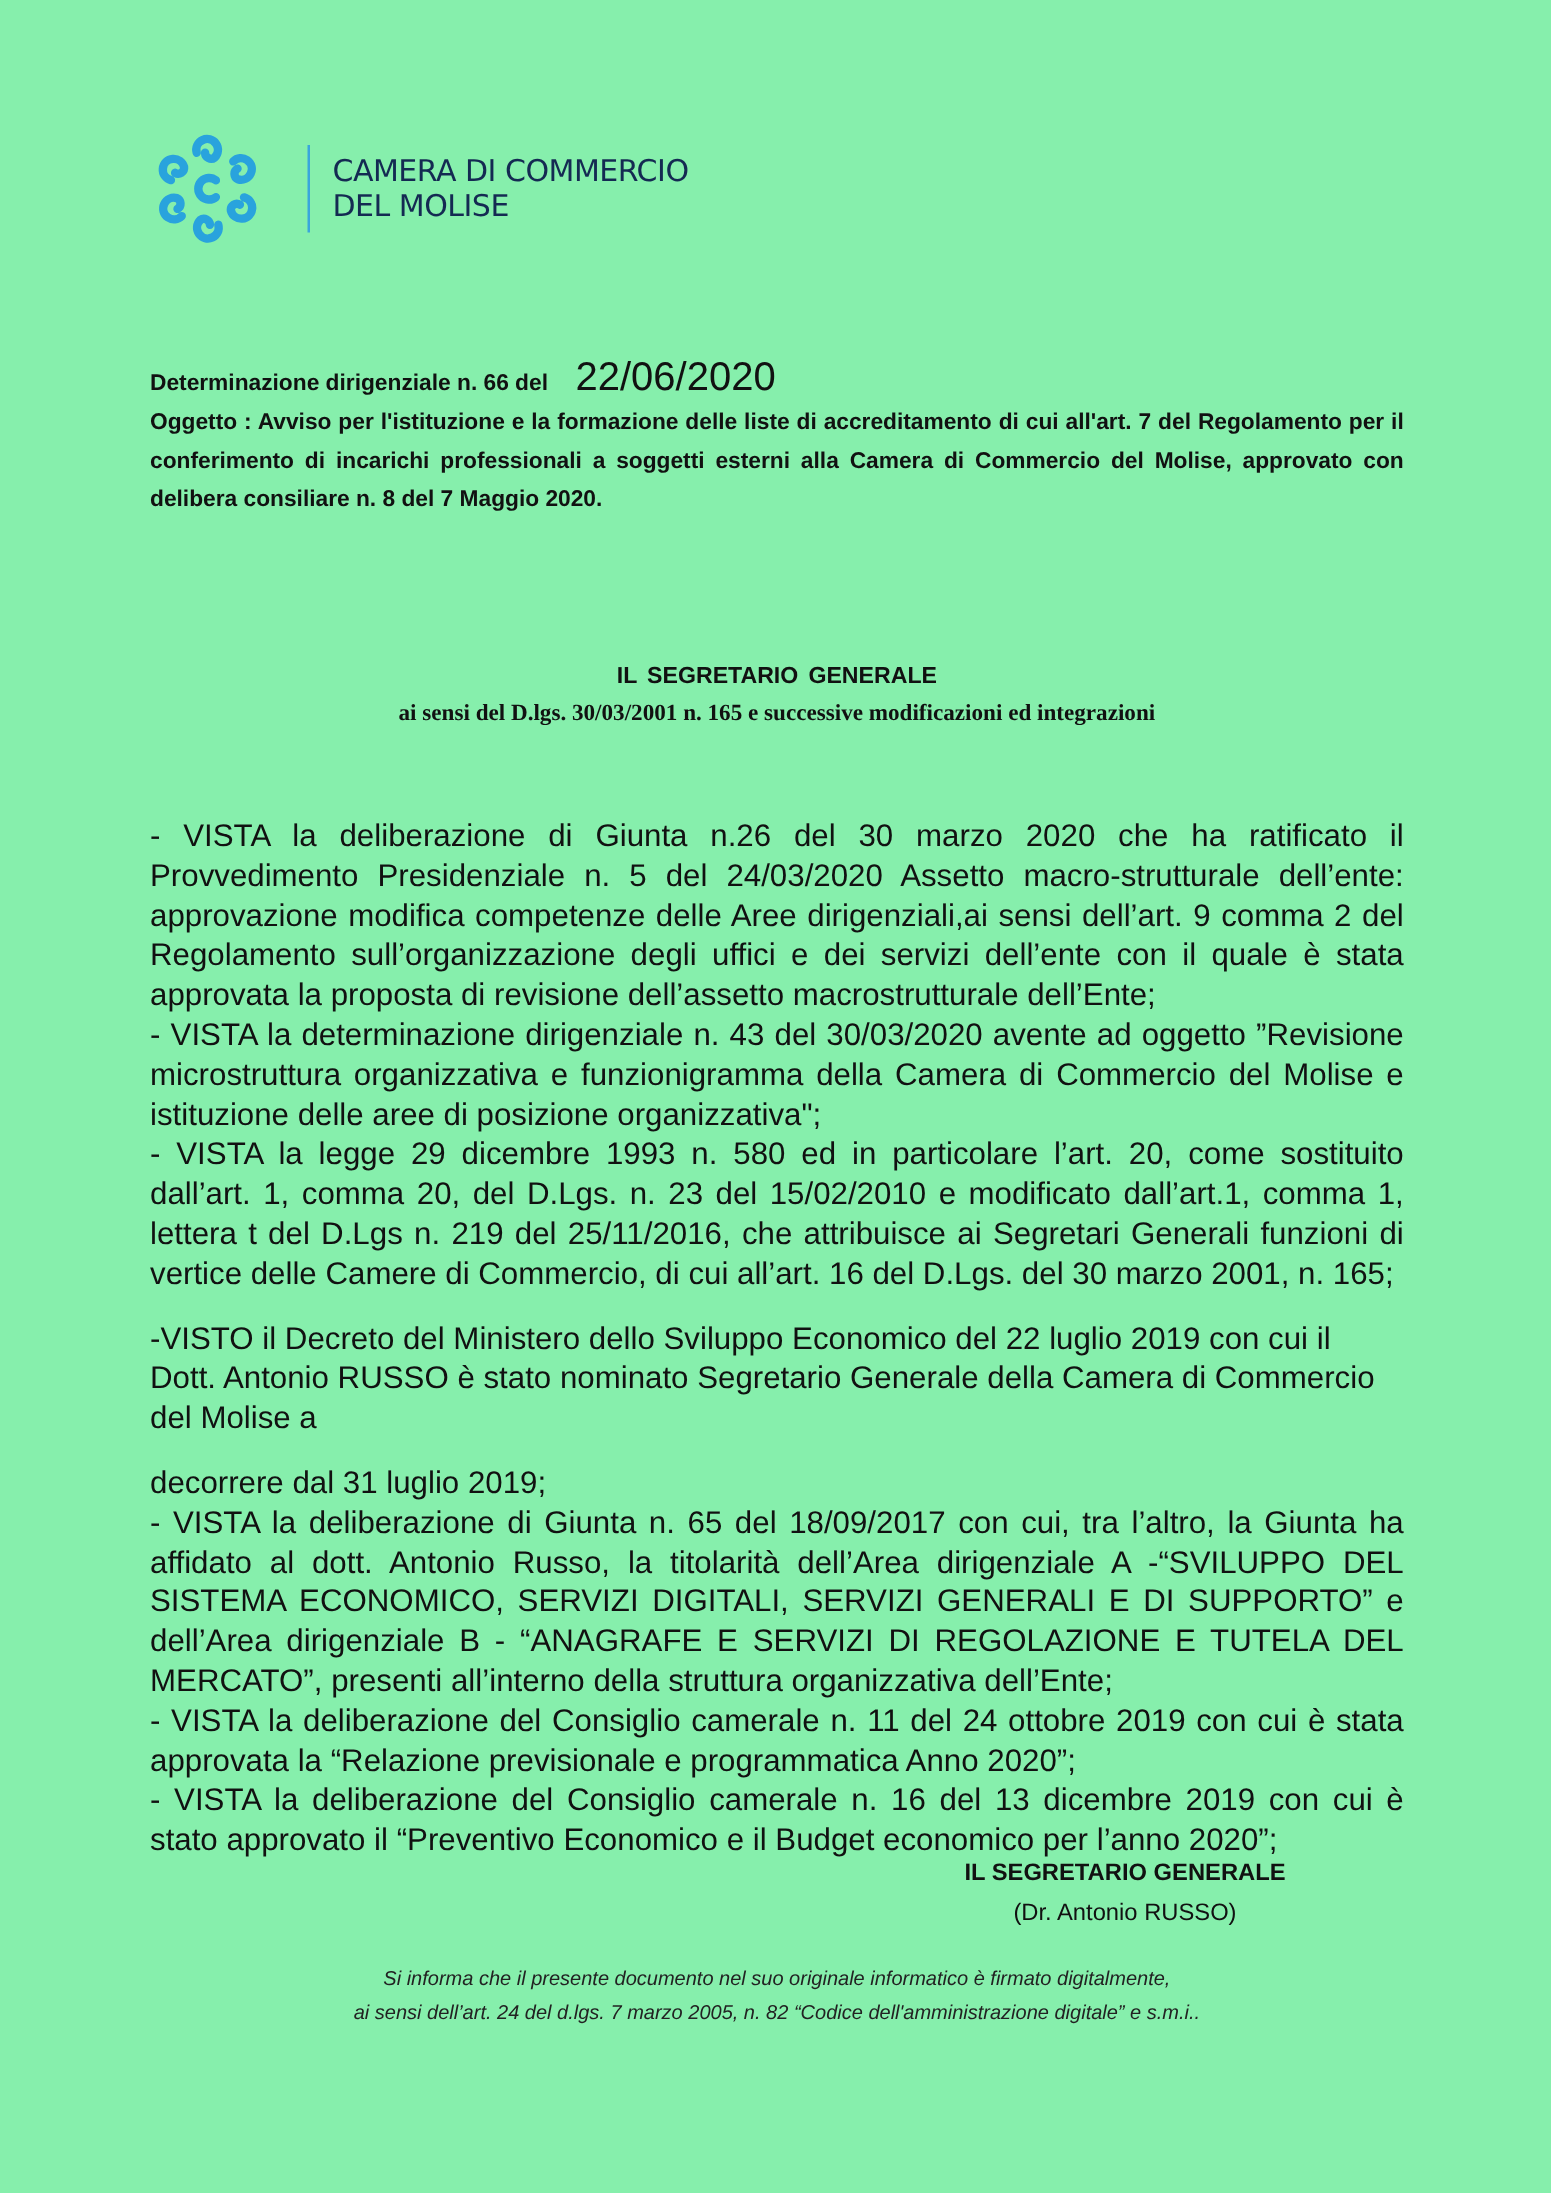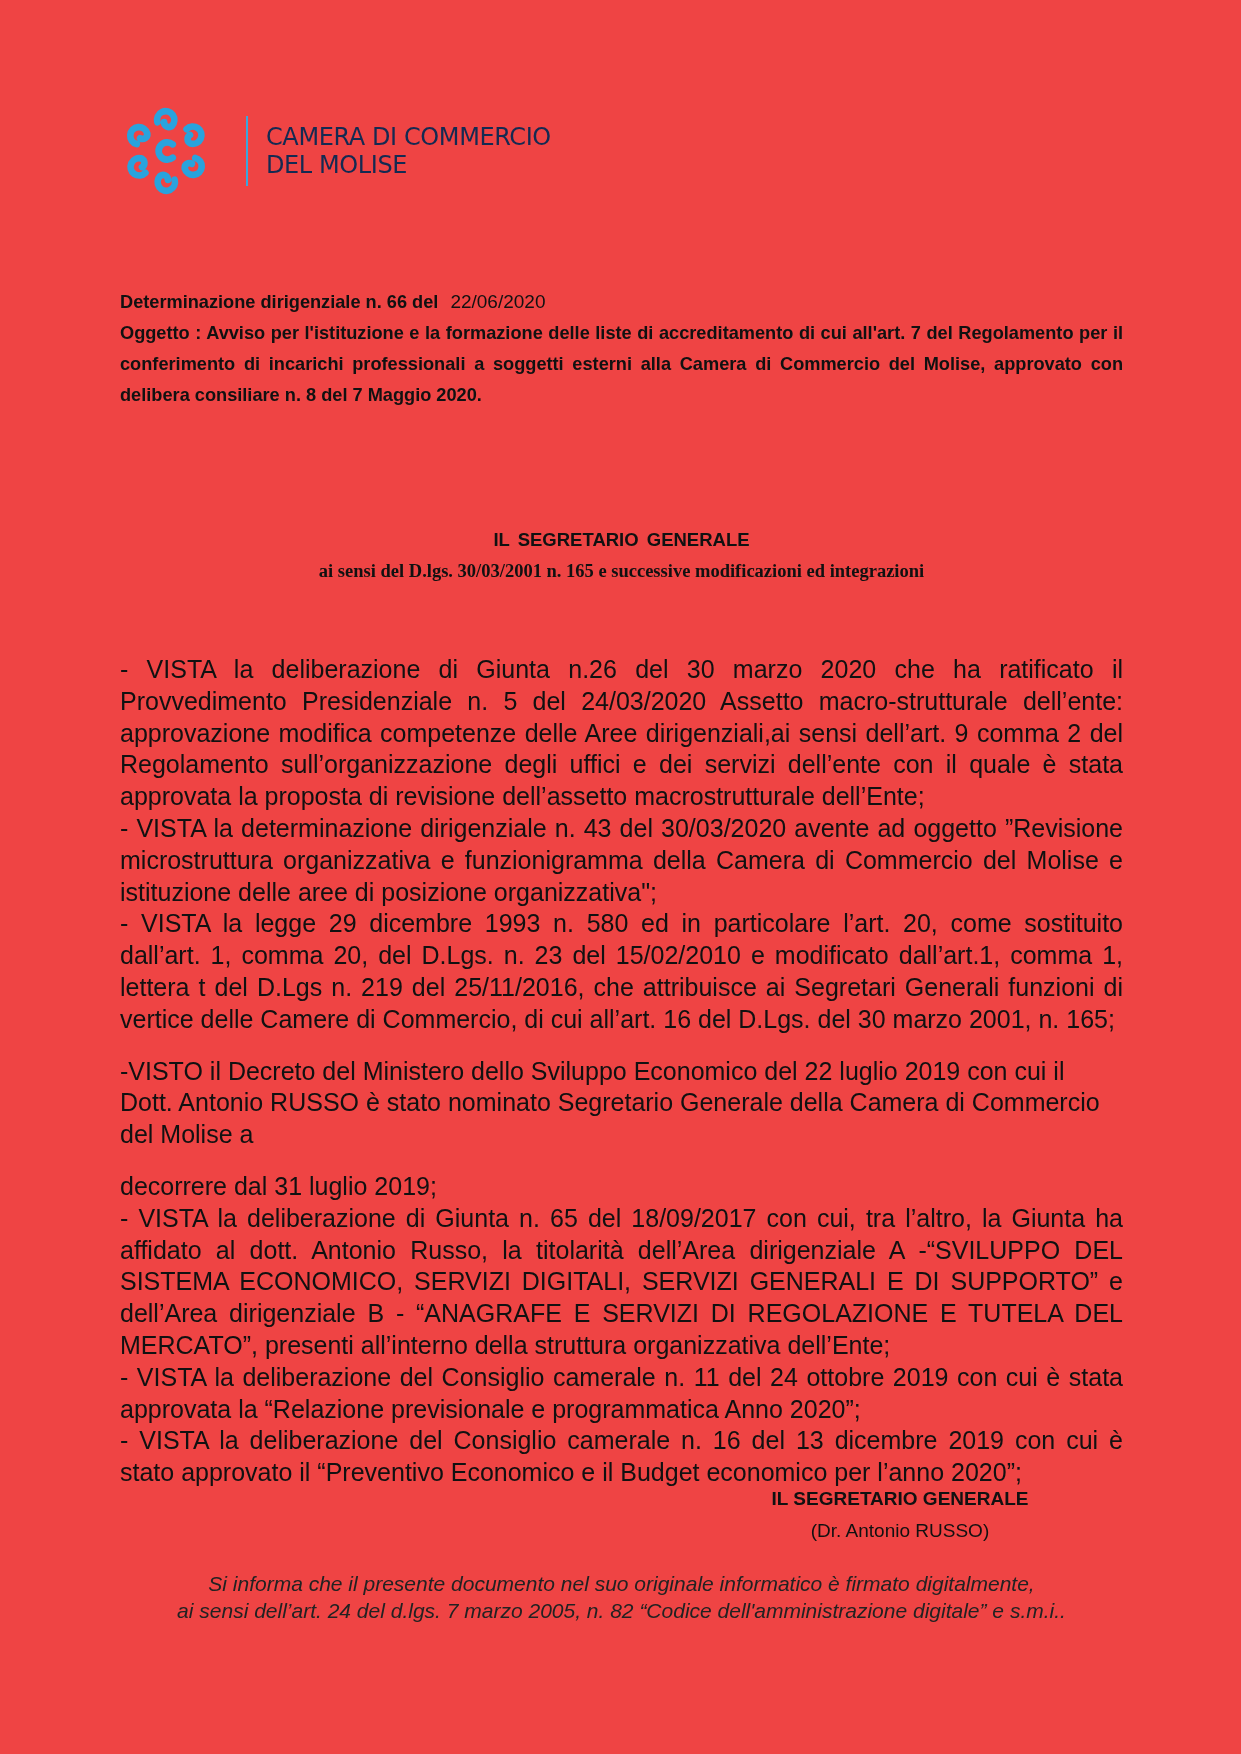--- a/index.html
+++ b/index.html
@@ -1,49 +1,49 @@
 <!DOCTYPE html>
 <html><head>
 <meta charset="utf-8">
 <style>
   html, body { margin: 0; padding: 0; background: #ffffff; }
   body { width: 1241px; height: 1754px; position: relative; overflow: hidden;
          font-family: "Liberation Sans", sans-serif; color: #111111; }
-  .page { position: absolute; left: 0; top: 0; width: 1241px; height: 1754px; background: #ef4444; }
+  .page { position: absolute; left: 0; top: 0; width: 1241px; height: 1754px; background: #86efac; }
 
   
   .logo { position: absolute; left: 118px; top: 103px; height: 96px; display: flex; align-items: center; }
   .logo-mark { width: 96px; height: 96px; }
   .logo-divider { width: 2px; height: 70px; background: #3aa6dc; margin-left: 32px; margin-right: 18px; }
   .logo-text { color: #142a52; font-family: "DejaVu Sans", sans-serif; font-size: 24px; line-height: 28px; letter-spacing: -0.4px; }
   .logo-text div { white-space: nowrap; }
 
   
   .title-block { position: absolute; left: 120px; top: 286px; width: 1003px; font-weight: bold; font-size: 18.2px; line-height: 31px; text-align: justify; }
   .title-block .det-line { white-space: nowrap; }
-  .title-block .det-date { font-weight: normal; font-size: 19px; margin-left: 12px; }
+  .title-block .det-date { font-weight: normal; font-size: 32px; margin-left: 22px; }
   .title-block .subject { text-align: justify; text-align-last: left; }
 
   
   .center-head { position: absolute; left: 120px; width: 1003px; text-align: center; font-weight: bold; font-size: 18.5px; line-height: 30px; }
   .center-head.h1 { top: 525px; word-spacing: 3px; }
   .center-head.h2 { top: 556px; font-family: Liberation Serif, serif; }
 
   
   .body { position: absolute; left: 120px; top: 654px; width: 1003px; font-size: 25px; line-height: 31.8px; }
   .para { text-align: justify; text-align-last: left; margin: 0; }
   .para.nojustify { text-align: left; margin-top: 20px; }
 
   
   .sign { position: absolute; left: 700px; width: 400px; text-align: center; font-size: 19px; }
   .sign.title { top: 1488px; font-weight: bold; }
   .sign.name { top: 1520px; text-align: center; }
 
   
-  .footer { position: absolute; left: 120px; width: 1003px; text-align: center; font-style: italic; font-size: 21px; line-height: 27px; color: #222; }
+  .footer { position: absolute; left: 120px; width: 1003px; text-align: center; font-style: italic; font-size: 16px; line-height: 27px; color: #222; }
   .footer.l1 { top: 1570px; }
   .footer.l2 { top: 1597px; }
 </style>
 </head>
 <body>
 
 <div class="page">
 
   <div class="logo">
     <svg class="logo-mark" viewBox="0 0 100 100">

